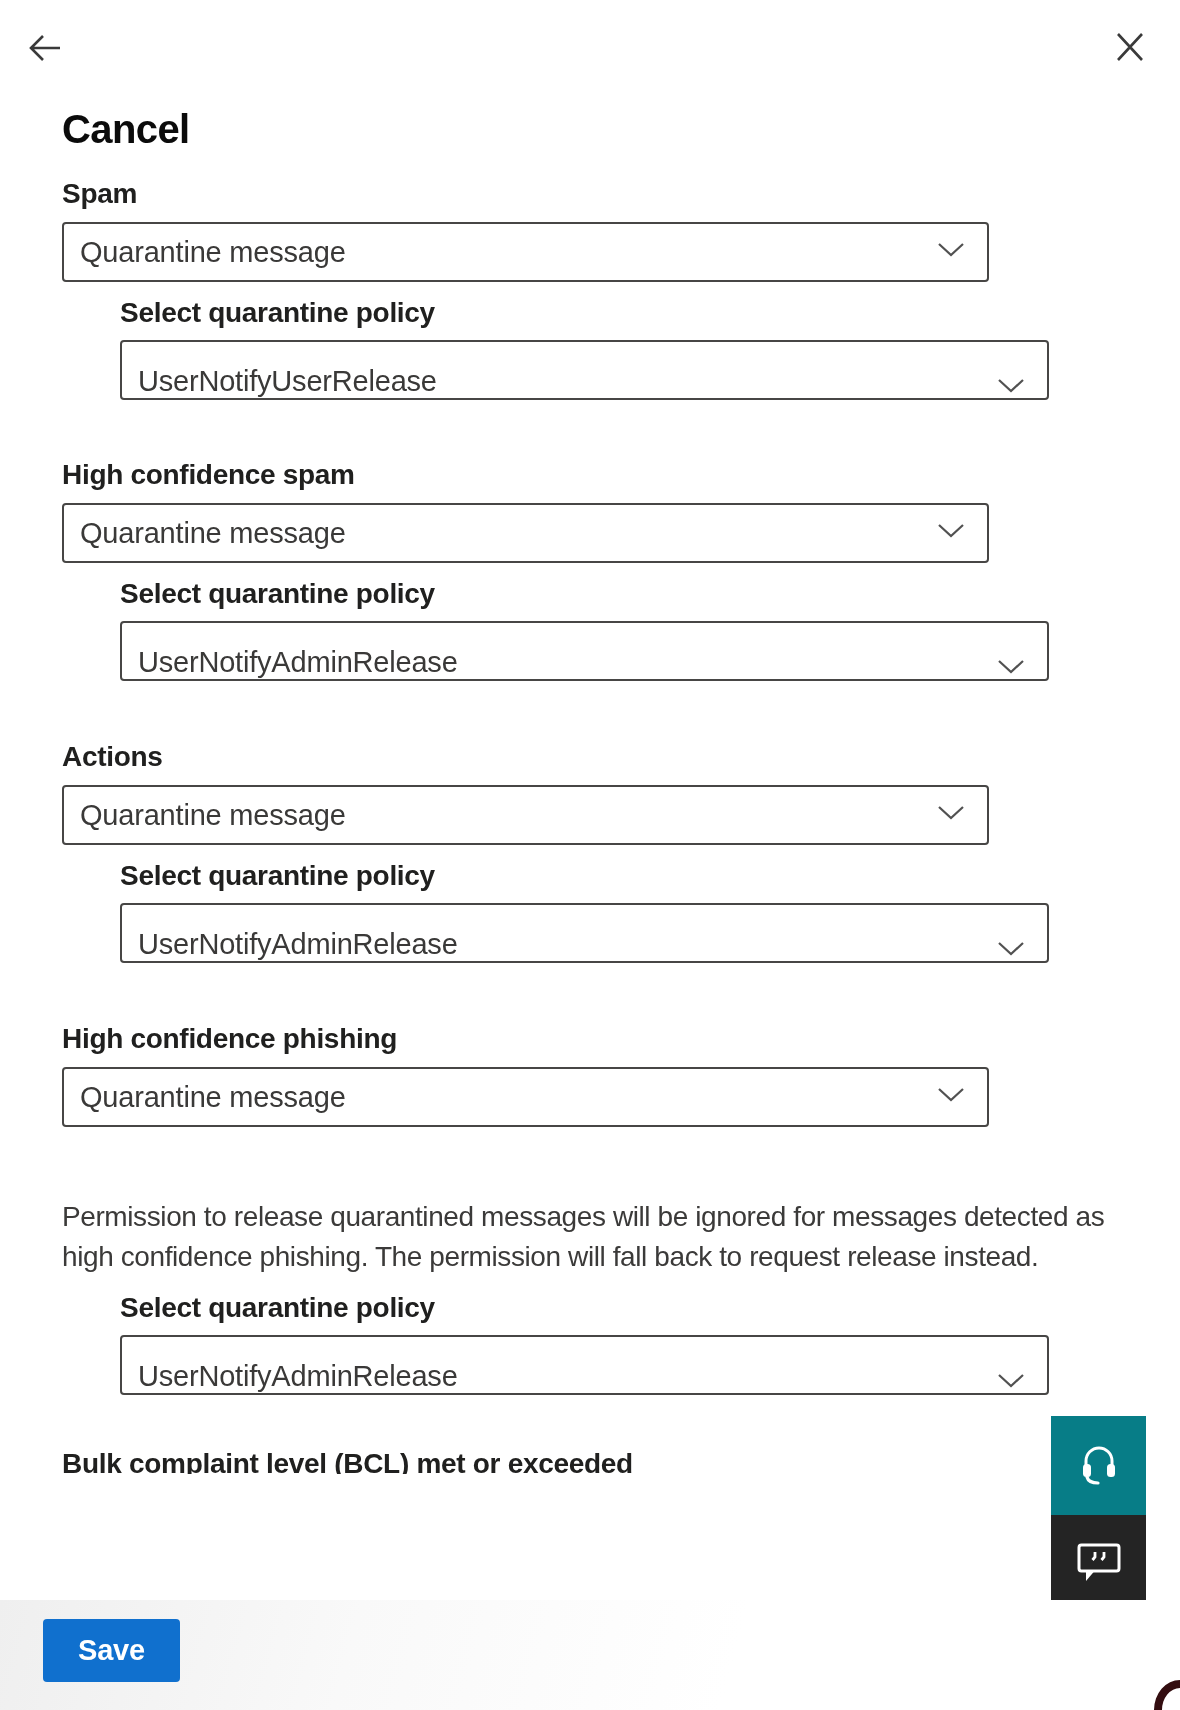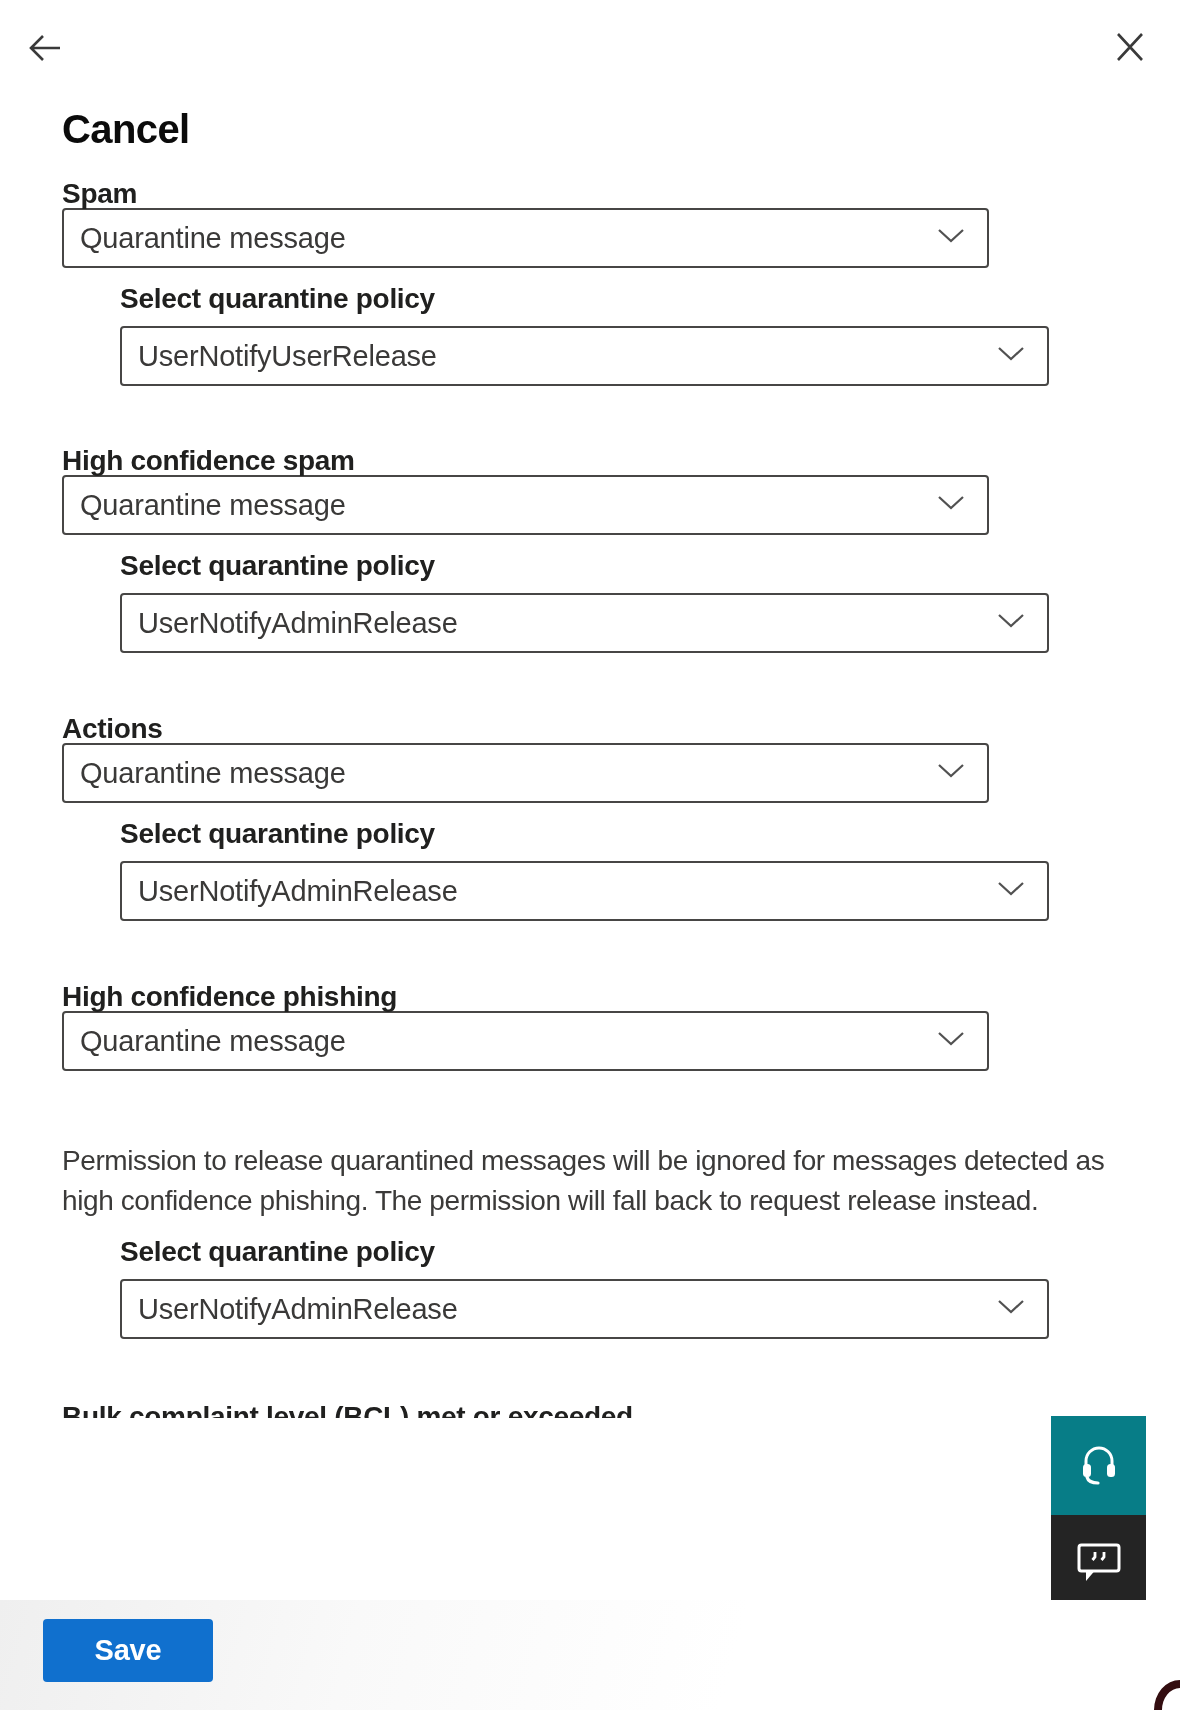--- a/index.html
+++ b/index.html
@@ -38,42 +38,42 @@
     color: #0b0b0b;
     letter-spacing: -0.6px;
     line-height: 46px;
   }
   .field-label {
     font-size: 28px;
     font-weight: 700;
     color: #20201f;
     line-height: 28px;
     letter-spacing: -0.3px;
-    margin-top: 9px;
   }
   .mt-28 { margin-top: 28px; }
   .mt-61 { margin-top: 61px; }
   .mt-62 { margin-top: 62px; }
   .mt-64 { margin-top: 64px; }
   .mt-16 { margin-top: 16px; }
 
   .dropdown {
+    margin-top: 14px;
     width: 927px;
     height: 60px;
     border: 2px solid #474645;
     border-radius: 4px;
     background: #ffffff;
     display: flex;
     align-items: center;
     justify-content: space-between;
     padding: 0 22px 0 16px;
     cursor: pointer;
   }
   .indent { margin-left: 58px; margin-top: 17px; }
-  .indent.dropdown { margin-top: 13px; width: 929px; }
+  .indent.dropdown { margin-top: 13px; width: 929px; align-items: flex-end; }
   .dropdown-value {
     font-size: 29px;
     color: #3a3938;
     letter-spacing: -0.2px;
     white-space: nowrap;
   }
   .chevron { flex: 0 0 auto; }
 
   .note-text {
     margin-top: 70px;
@@ -109,21 +109,21 @@
     font-size: 29px;
     font-weight: 600;
     letter-spacing: -0.2px;
     cursor: pointer;
     display: flex;
     align-items: center;
     justify-content: center;
   }
   .save-btn {
     left: 43px;
-    width: 170px;
+    width: 137px;
     background: #1070ce;
     color: #ffffff;
     border: none;
   }
   .cancel-btn {
     left: 228px;
     width: 147px;
     background: #e9e9e9;
     color: #2b2a29;
     border: 2px solid #868686;

